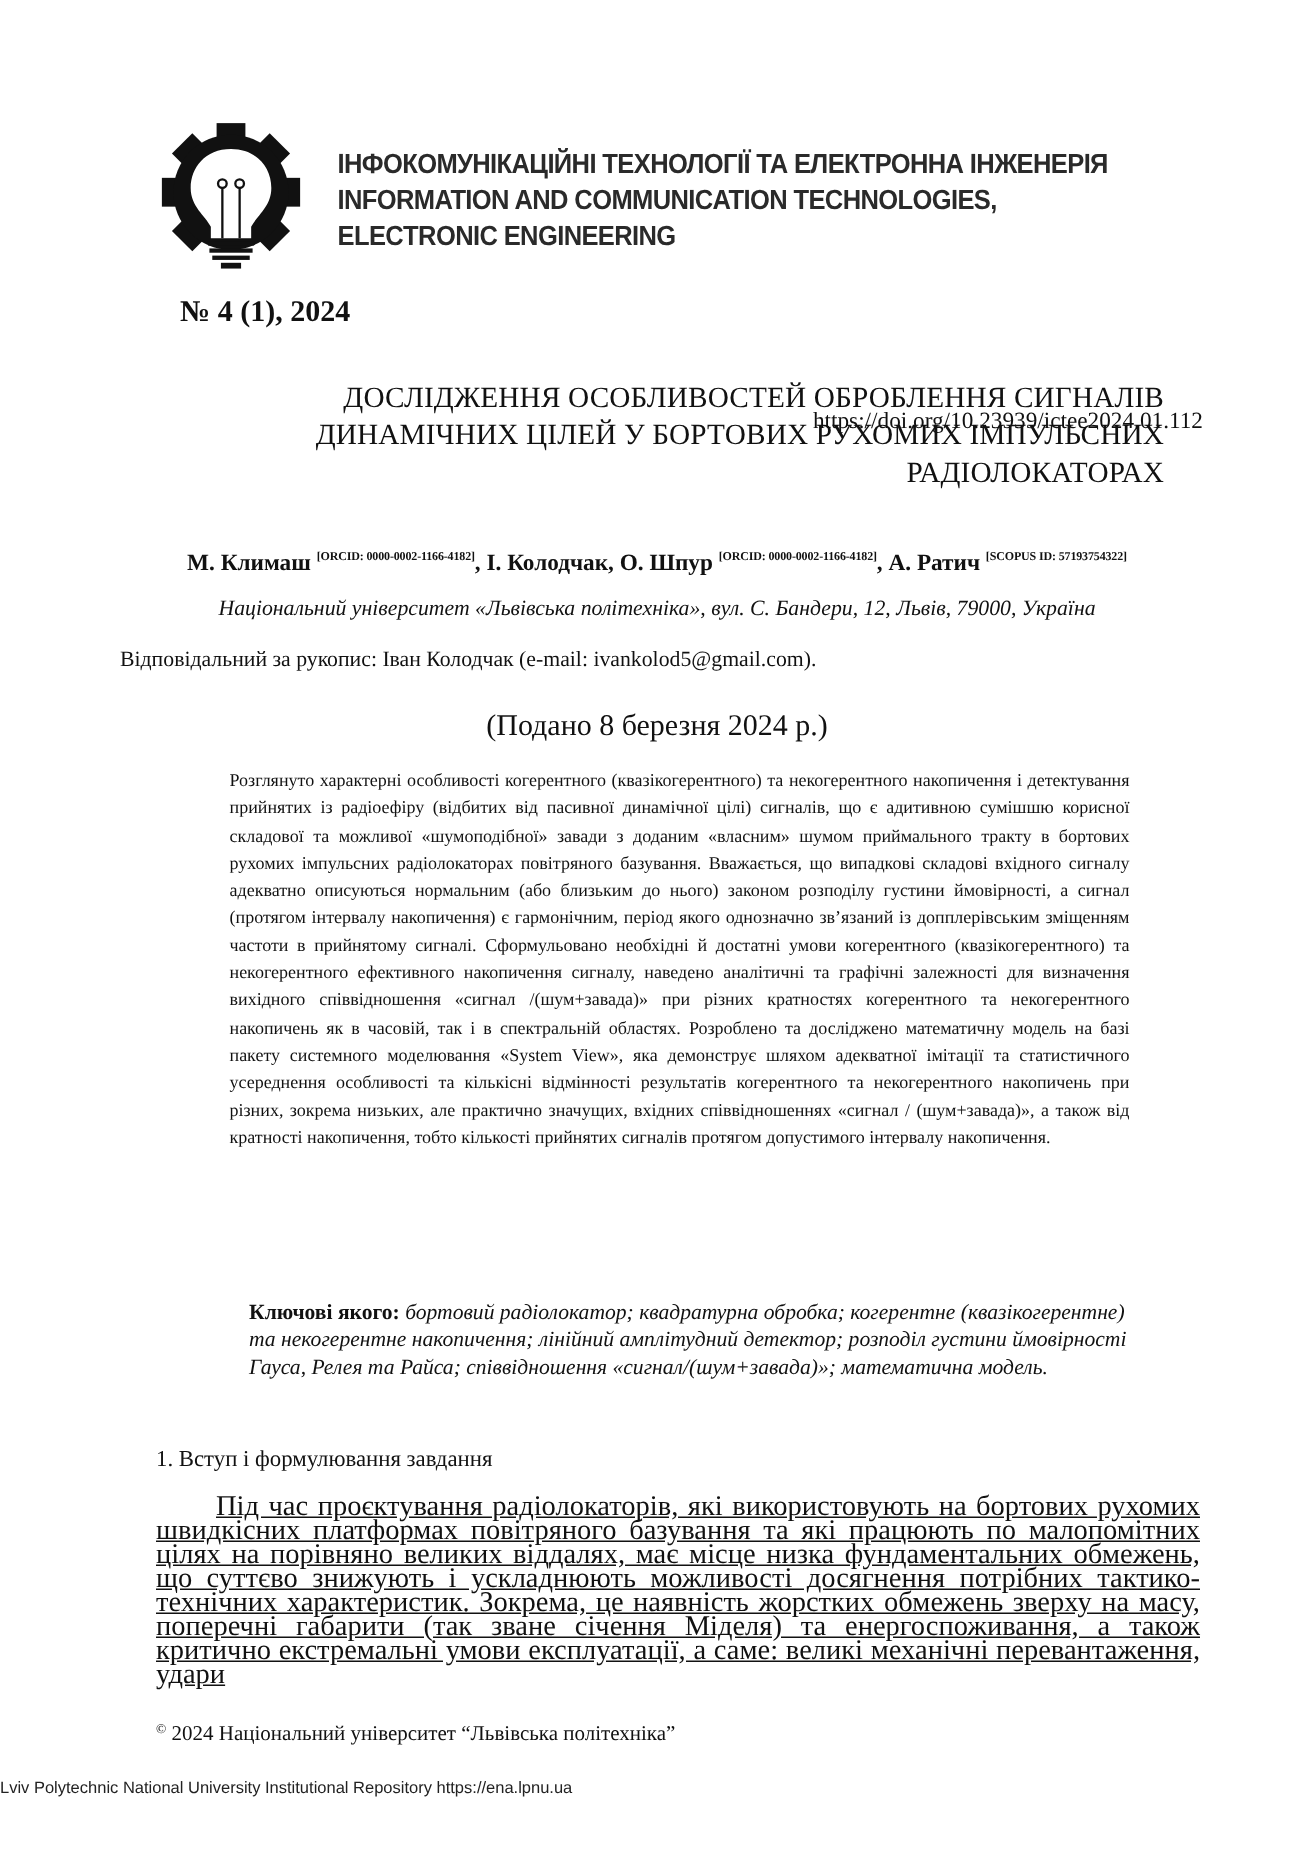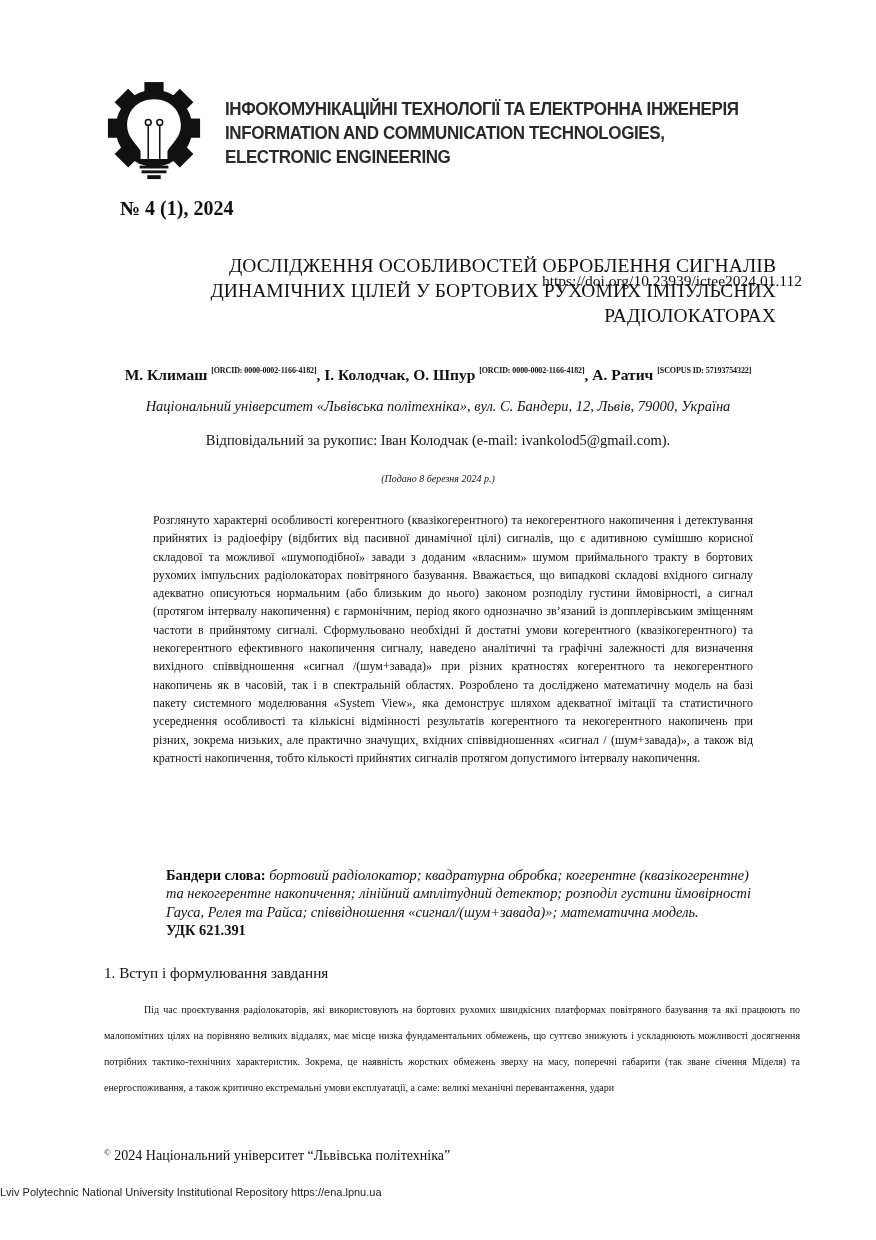--- a/index.html
+++ b/index.html
@@ -10,29 +10,29 @@
   .journal-name { left: 225px; font-family: "Liberation Sans", sans-serif; font-weight: bold; font-size: 18.5px; color: #2a2a2a; letter-spacing: -0.45px; transform: scaleX(0.92); transform-origin: left top; white-space: nowrap; }
   #jn1 { top: 98px; }
   #jn2 { top: 122px; }
   #jn3 { top: 146px; }
   #issue { left: 120px; top: 197px; font-weight: bold; font-size: 20px; }
   #doi { right: 74px; top: 240px; font-size: 15.5px; margin-top: 32px; }
   #title { left: 100px; width: 676px; top: 253px; text-align: right; font-weight: normal; font-size: 19.5px; line-height: 25px; letter-spacing: 0.1px; }
   #authors { left: 80px; width: 716px; top: 366px; text-align: center; font-weight: bold; font-size: 15.5px; white-space: nowrap; }
   #authors sup { font-size: 8px; vertical-align: 7px; letter-spacing: -0.1px; }
   #affil { left: 80px; width: 716px; top: 398px; text-align: center; font-style: italic; font-size: 14.5px; }
-  #corresp { left: 80px; width: 716px; top: 432px; text-align: center; font-size: 14.5px; }
-  #submitted { left: 80px; width: 716px; top: 473px; text-align: center; font-style: italic; font-size: 10px; }
+  #corresp { left: 80px; width: 716px; top: 432px; text-align: left; font-size: 14.5px; }
+  #submitted { left: 80px; width: 716px; top: 473px; text-align: center; font-size: 20px; }
   #abstract { left: 153px; width: 600px; top: 511px; font-size: 12px; line-height: 18.3px; text-align: justify; }
   #keywords { left: 166px; width: 600px; top: 866px; font-size: 14.4px; line-height: 18.3px; }
   #keywords .kw-label { font-weight: bold; font-style: normal; }
   #keywords .kw-text { font-style: italic; }
   #udc { font-weight: bold; display: block; }
   #section { left: 104px; top: 964px; font-weight: normal; font-size: 15.2px; }
-  #intro { left: 104px; width: 696px; top: 997px; font-size: 10px; line-height: 26px; text-align: justify; text-indent: 40px; }
+  #intro { left: 104px; width: 696px; top: 997px; font-size: 19px; line-height: 16px; text-align: justify; text-indent: 40px; text-decoration: underline; }
   #copyright { left: 104px; top: 1147px; font-size: 14px; }
   #copyright sup { font-size: 9px; vertical-align: 5px; }
   #repo { left: 0; width: 876px; top: 1186px; text-align: left; font-family: "Liberation Sans", sans-serif; font-size: 11px; color: #222; }
 </style>
 </head>
 <body>
 
 <svg id="logo" class="abs" viewBox="0 0 100 108">
   <g fill="#111">
 
@@ -79,23 +79,22 @@
   <sup>[SCOPUS ID: 57193754322]</sup>
 </div>
 
 <div id="affil" class="abs">Національний університет «Львівська політехніка», вул. С. Бандери, 12, Львів, 79000, Україна</div>
 <div id="corresp" class="abs">Відповідальний за рукопис: Іван Колодчак (e-mail: ivankolod5@gmail.com).</div>
 <div id="submitted" class="abs">(Подано 8 березня 2024 р.)</div>
 
 <div id="abstract" class="abs">Розглянуто характерні особливості когерентного (квазікогерентного) та некогерентного накопичення і детектування прийнятих із радіоефіру (відбитих від пасивної динамічної цілі) сигналів, що є адитивною сумішшю корисної складової та можливої «шумоподібної» завади з доданим «власним» шумом приймального тракту в бортових рухомих імпульсних радіолокаторах повітряного базування. Вважається, що випадкові складові вхідного сигналу адекватно описуються нормальним (або близьким до нього) законом розподілу густини ймовірності, а сигнал (протягом інтервалу накопичення) є гармонічним, період якого однозначно зв’язаний із допплерівським зміщенням частоти в прийнятому сигналі. Сформульовано необхідні й достатні умови когерентного (квазікогерентного) та некогерентного ефективного накопичення сигналу, наведено аналітичні та графічні залежності для визначення вихідного співвідношення «сигнал /(шум+завада)» при різних кратностях когерентного та некогерентного накопичень як в часовій, так і в спектральній областях. Розроблено та досліджено математичну модель на базі пакету системного моделювання «System View», яка демонструє шляхом адекватної імітації та статистичного усереднення особливості та кількісні відмінності результатів когерентного та некогерентного накопичень при різних, зокрема низьких, але практично значущих, вхідних співвідношеннях «сигнал / (шум+завада)», а також від кратності накопичення, тобто кількості прийнятих сигналів протягом допустимого інтервалу накопичення.</div>
 
 <div id="keywords" class="abs">
-  <span class="kw-label">Бандери слова:</span>
+  <span class="kw-label">Ключові якого:</span>
   <span class="kw-text">бортовий радіолокатор; квадратурна обробка; когерентне (квазікогерентне) та некогерентне накопичення; лінійний амплітудний детектор; розподіл густини ймовірності Гауса, Релея та Райса; співвідношення «сигнал/(шум+завада)»; математична модель.</span>
-  <span id="udc">УДК 621.391</span>
 </div>
 
 <div id="section" class="abs">1. Вступ і формулювання завдання</div>
 <div id="intro" class="abs">Під час проєктування радіолокаторів, які використовують на бортових рухомих швидкісних платформах повітряного базування та які працюють по малопомітних цілях на порівняно великих віддалях, має місце низка фундаментальних обмежень, що суттєво знижують і ускладнюють можливості досягнення потрібних тактико-технічних характеристик. Зокрема, це наявність жорстких обмежень зверху на масу, поперечні габарити (так зване січення Міделя) та енергоспоживання, а також критично екстремальні умови експлуатації, а саме: великі механічні перевантаження, удари</div>
 
 <div id="copyright" class="abs"><sup>©</sup><span> 2024 Національний університет “Львівська політехніка”</span></div>
 
 <div id="repo" class="abs">Lviv Polytechnic National University Institutional Repository https://ena.lpnu.ua</div>
 
 </body></html>

